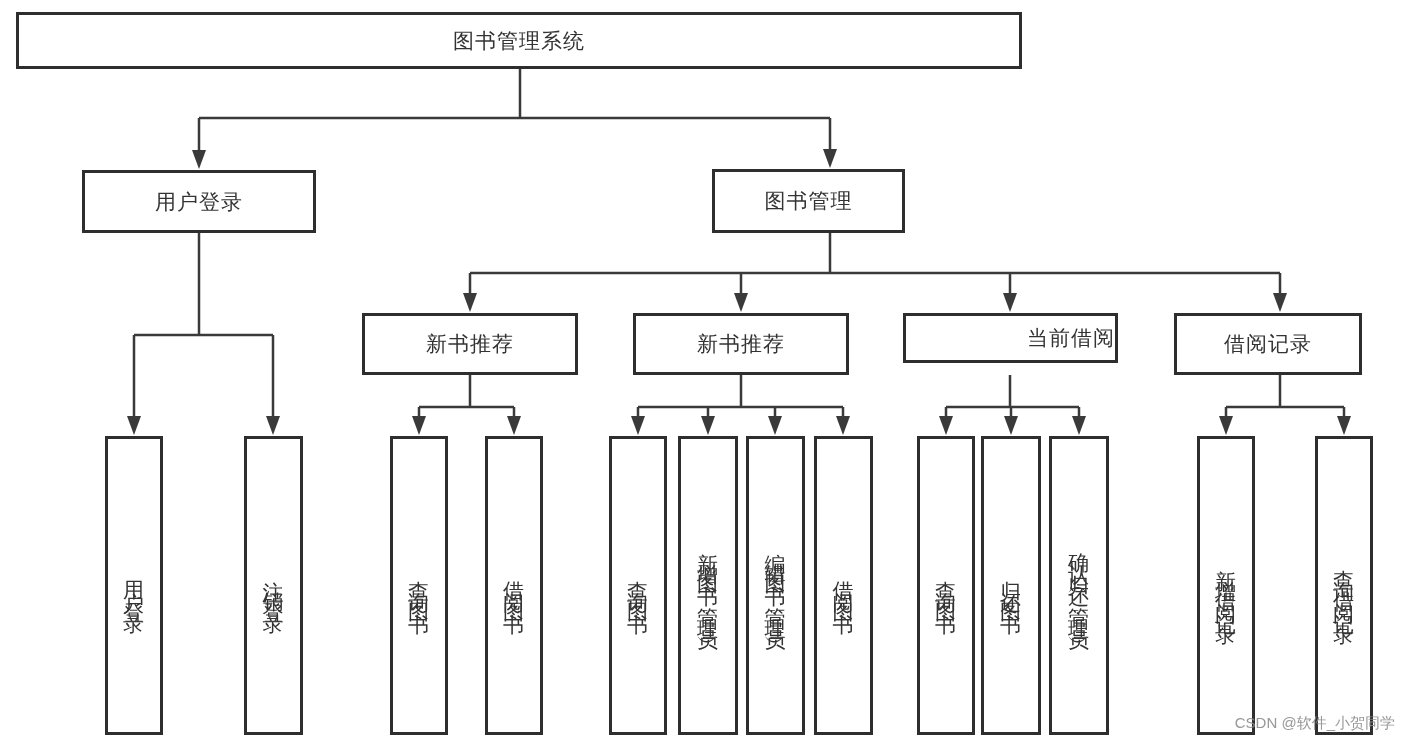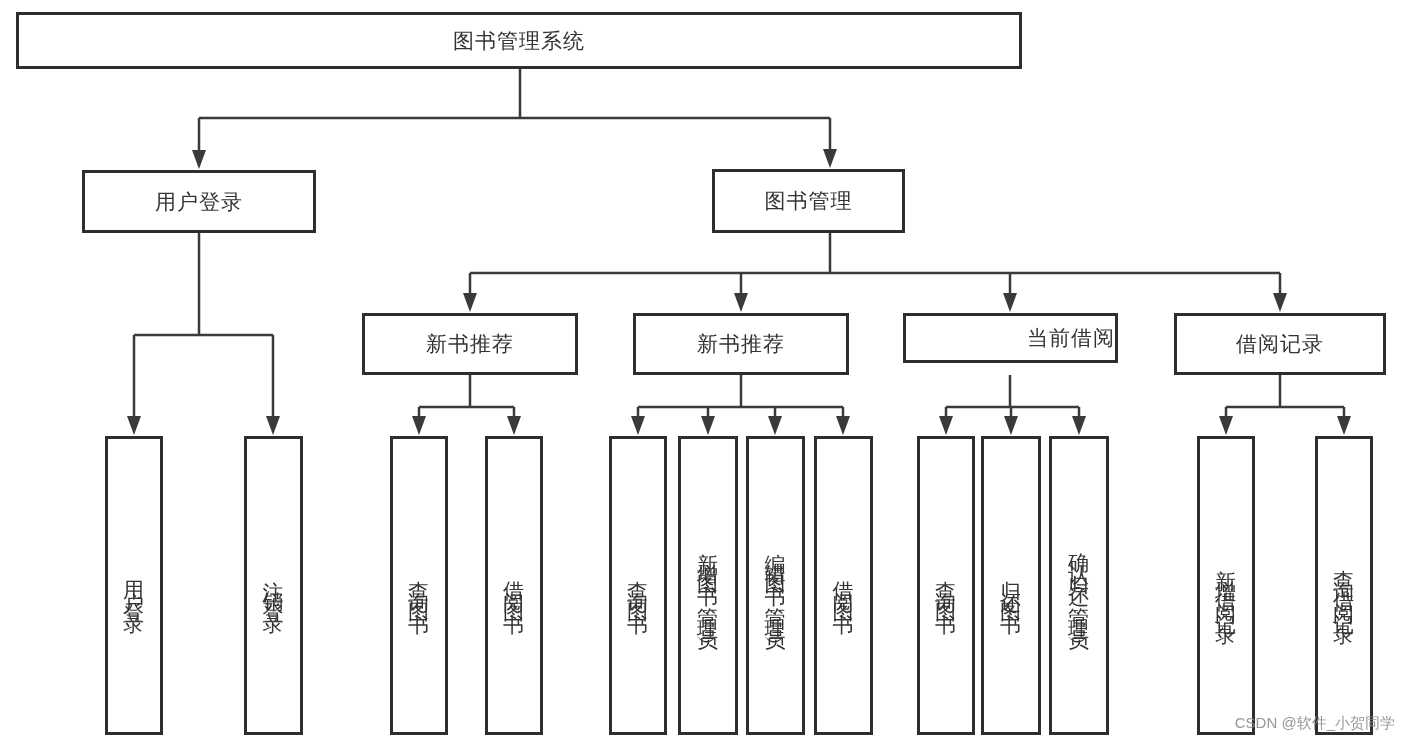--- a/index.html
+++ b/index.html
@@ -115,21 +115,21 @@
 
   <div class="node h-node" style="left:362px; top:313px; width:216px; height:62px;">
     <span>新书推荐</span>
   </div>
   <div class="node h-node" style="left:633px; top:313px; width:216px; height:62px;">
     <span>新书推荐</span>
   </div>
   <div class="node h-node" style="left:903px; top:313px; width:215px; height:50px;justify-content:flex-end;">
     <span>当前借阅</span>
   </div>
-  <div class="node h-node" style="left:1174px; top:313px; width:212px; height:62px;">
+  <div class="node h-node" style="left:1174px; top:313px; width:188px; height:62px;">
     <span>借阅记录</span>
   </div>
 
   <div class="node v-node" style="left:105px; top:436px; width:58px; height:299px;">
     <span>用户登录</span>
   </div>
   <div class="node v-node" style="left:244px; top:436px; width:59px; height:299px;">
     <span>注销登录</span>
   </div>
 

